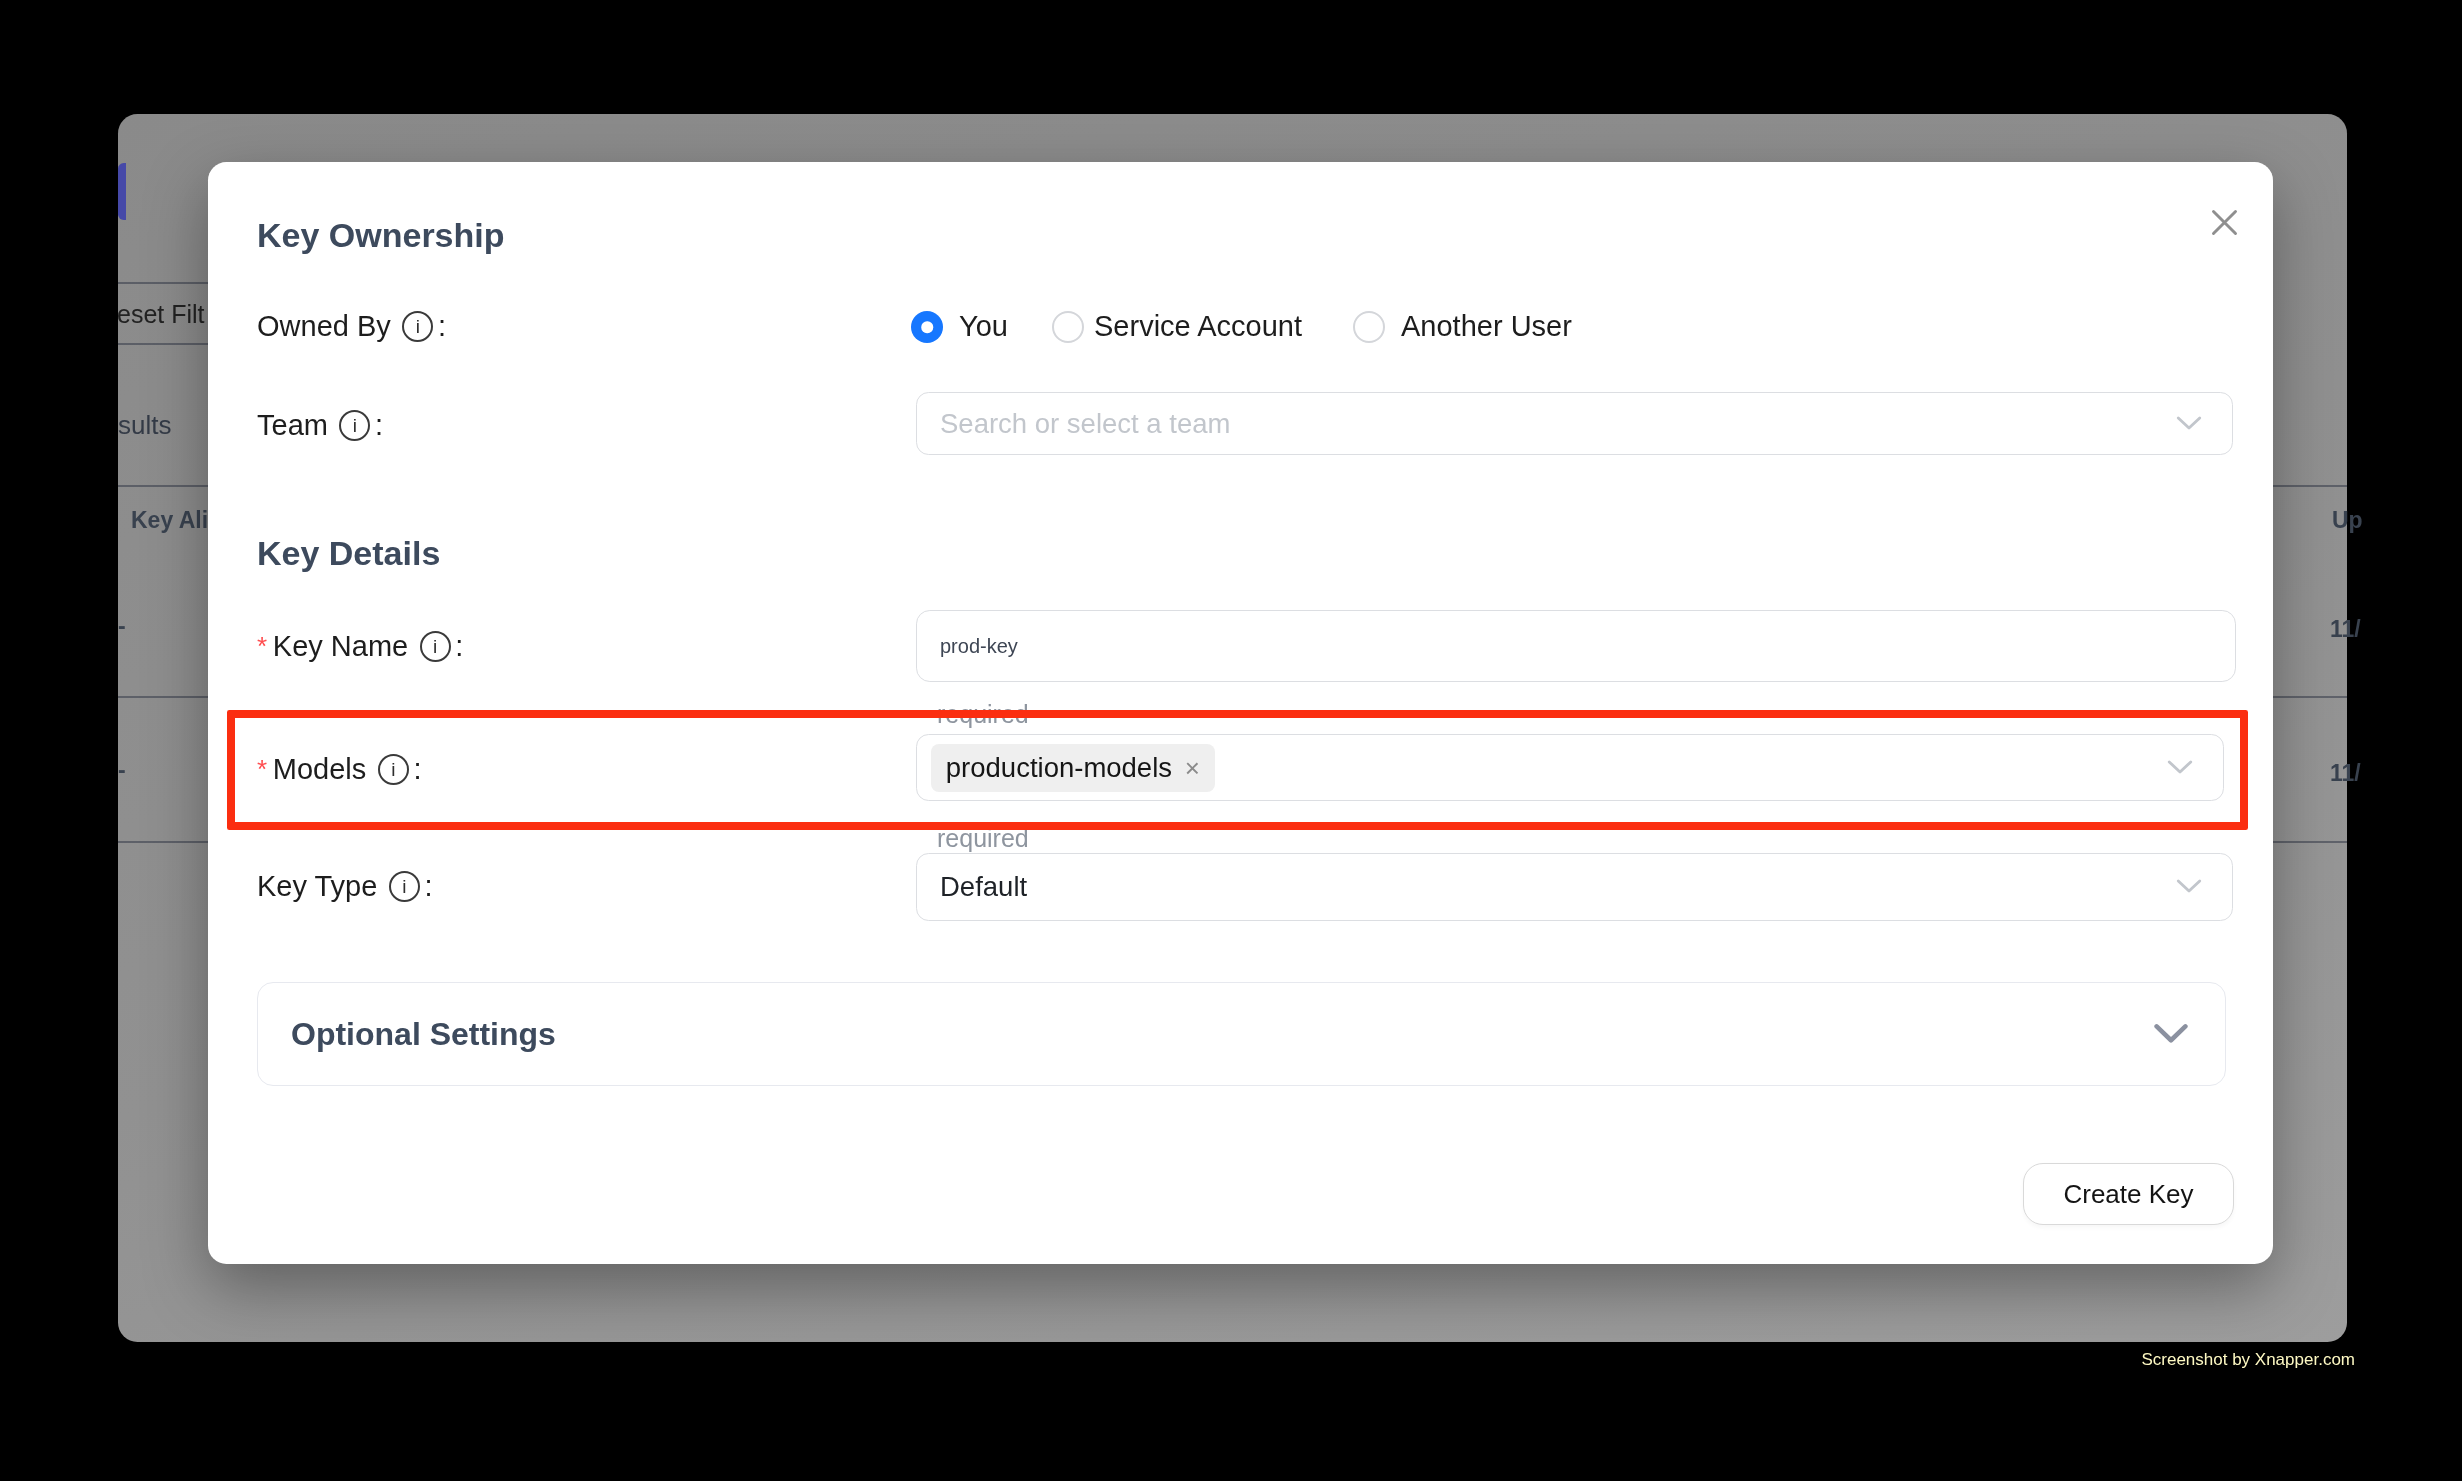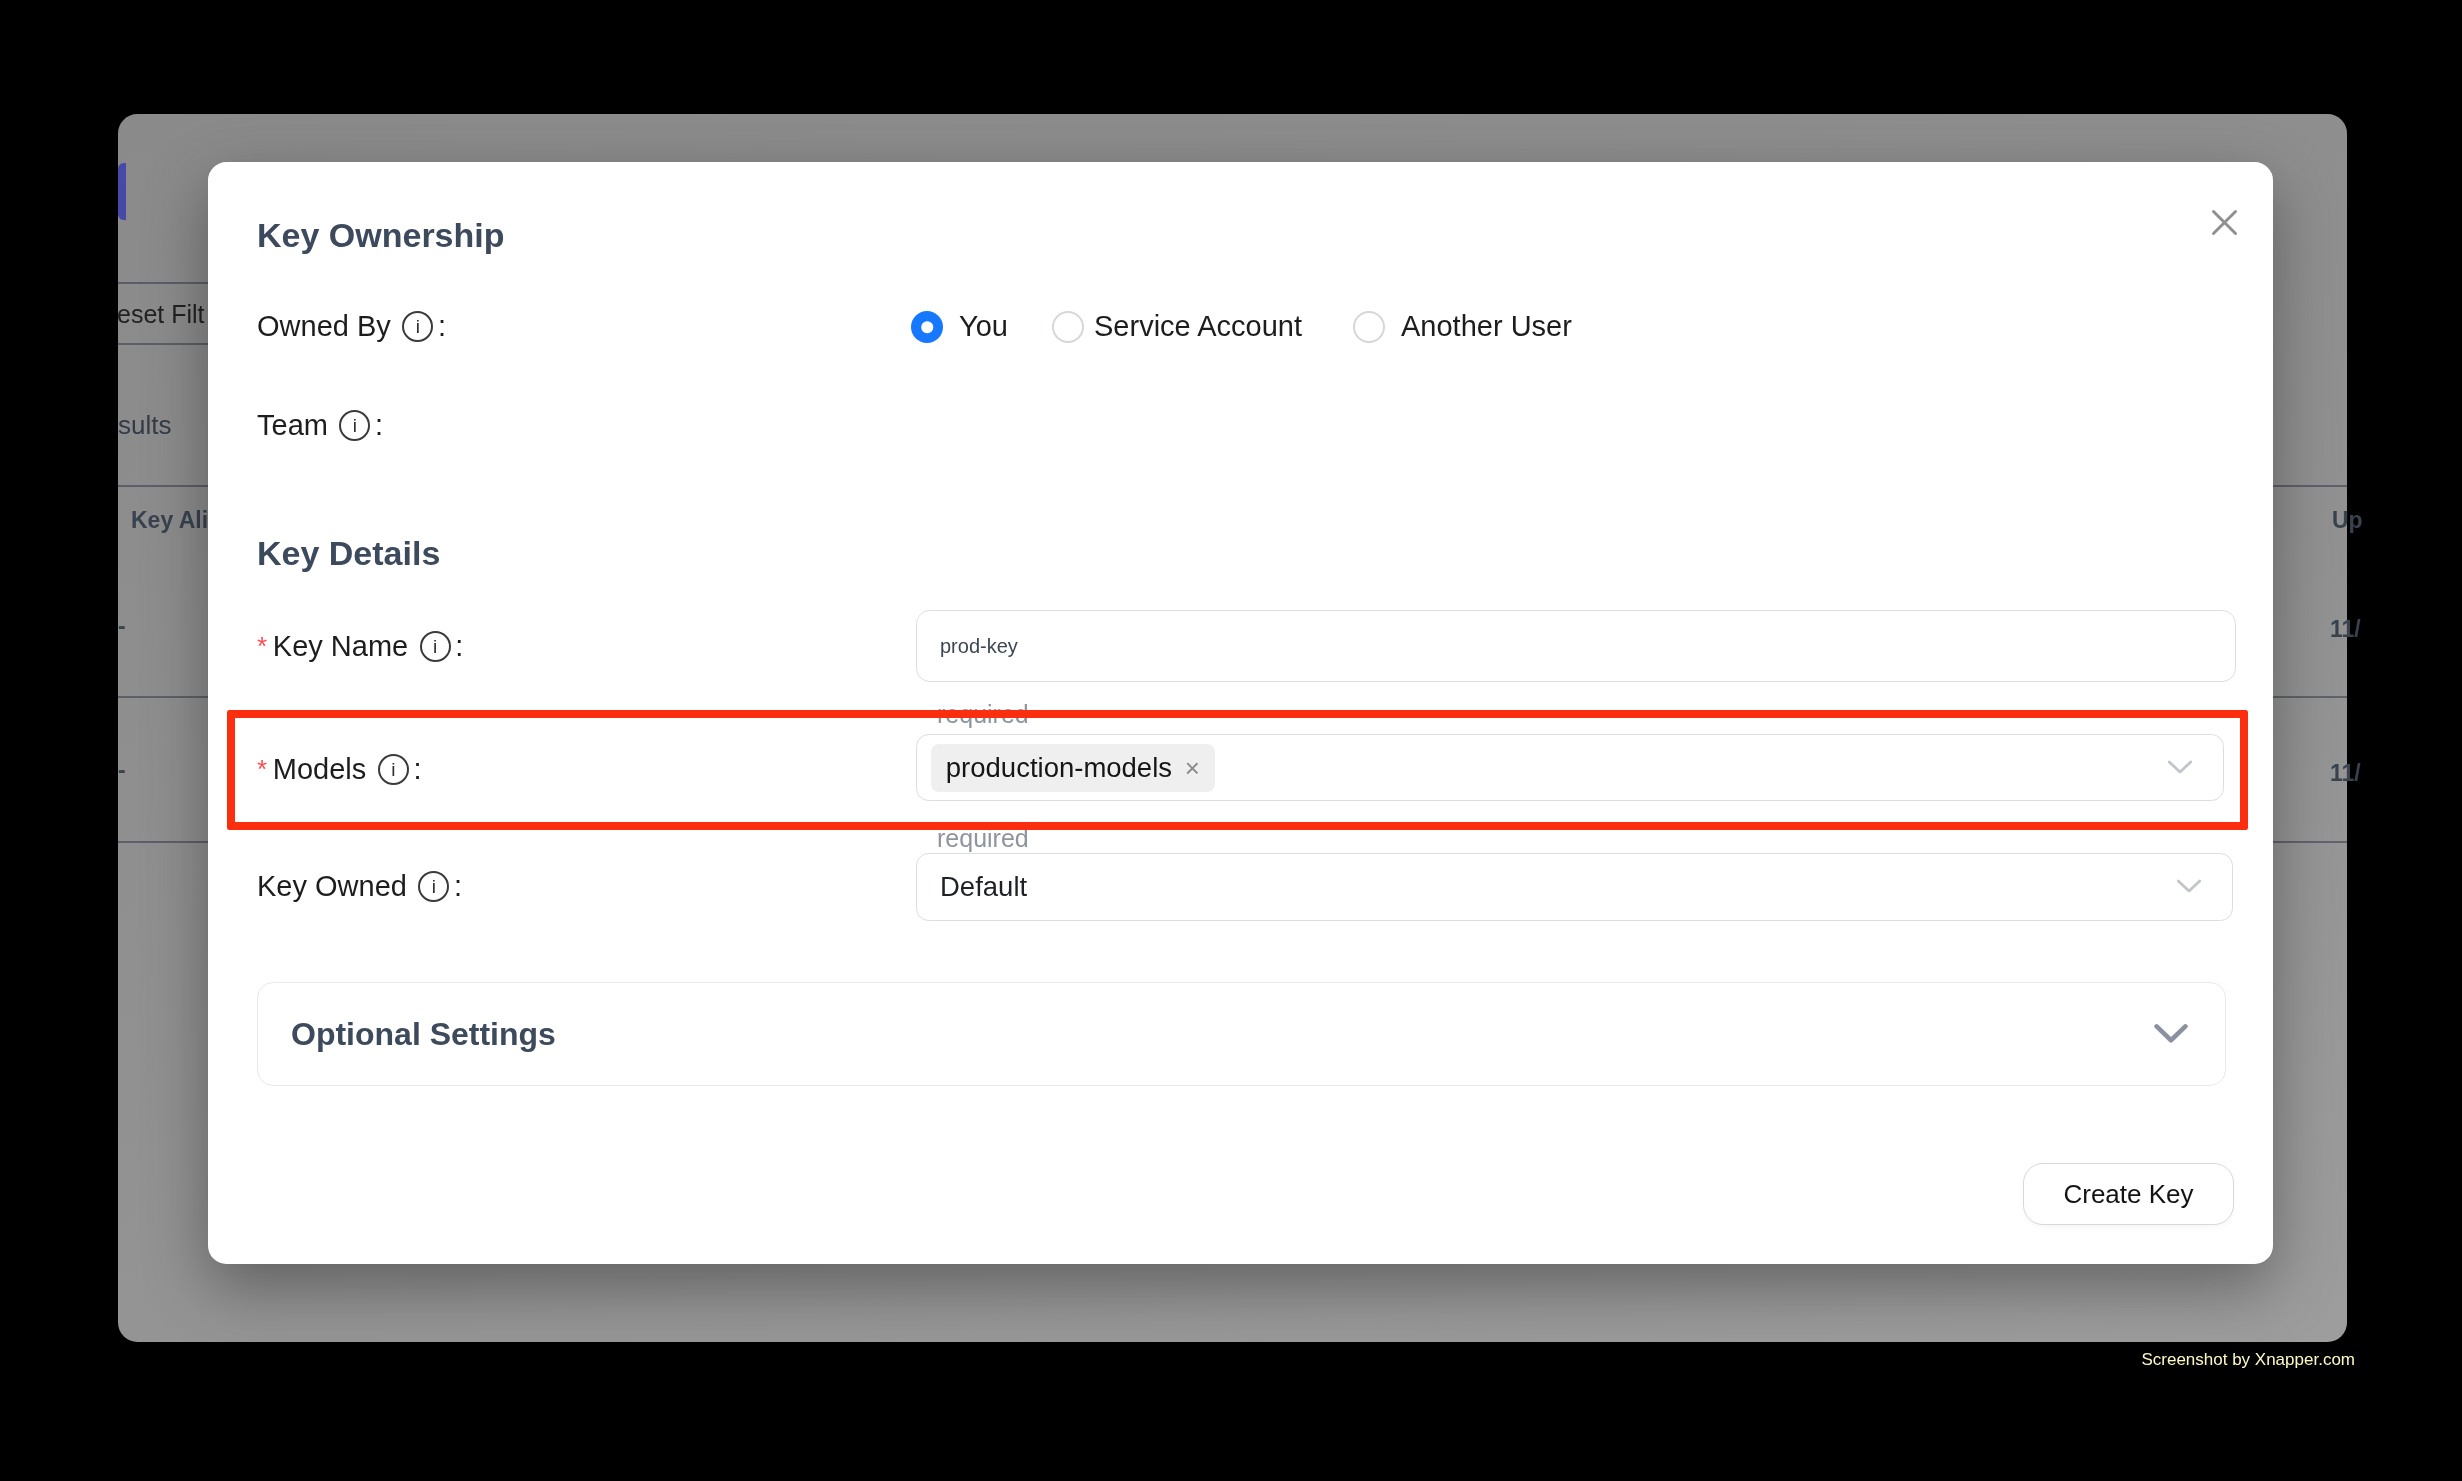--- a/index.html
+++ b/index.html
@@ -98,20 +98,28 @@
   <div class="radio off m abs" style="left:1052px;top:311px;"></div>
   <div class="radio-label m" style="left:1094px;top:310px;">Service Account</div>
   <div class="radio off m abs" style="left:1353px;top:311px;"></div>
   <div class="radio-label m" style="left:1401px;top:310px;">Another User</div>
 
   <div class="abs m label-row" style="left:257px;top:409px;">
     <span>Team</span>
     <span class="info-i">i</span>
     <span class="colon">:</span>
   </div>
+  <div class="selectbox m" style="left:916px;top:392px;width:1317px;height:63px;z-index:6;">
+    <span class="placeholder">Search or select a team</span>
+    <span class="chev">
+      <svg width="26" height="15" viewBox="0 0 46 26">
+          <path d="M4 4 L23 22 L42 4" fill="none" stroke="#c2c6cc" stroke-width="5" stroke-linecap="round" stroke-linejoin="round"></path>
+        </svg>
+    </span>
+  </div>
 
   <div class="abs m heading" style="left:257px;top:535px;">Key Details</div>
 
   <div class="abs m label-row" style="left:257px;top:630px;">
     <span class="req-star">*</span>
     <span>Key Name</span>
     <span class="info-i">i</span>
     <span class="colon">:</span>
   </div>
   <div class="selectbox m" style="left:916px;top:610px;width:1320px;height:72px;border-radius:13.8px;z-index:6;">
@@ -132,21 +140,21 @@
     </span>
     <span class="chev">
       <svg width="26" height="15" viewBox="0 0 46 26">
           <path d="M4 4 L23 22 L42 4" fill="none" stroke="#c2c6cc" stroke-width="5" stroke-linecap="round" stroke-linejoin="round"></path>
         </svg>
     </span>
   </div>
   <div class="required-msg" style="left:937px;top:823px;">required</div>
 
   <div class="abs m label-row" style="left:257px;top:870px;">
-    <span>Key Owned</span>
+    <span>Key Type</span>
     <span class="info-i">i</span>
     <span class="colon">:</span>
   </div>
   <div class="selectbox m" style="left:916px;top:853px;width:1317px;height:68px;z-index:6;">
     <span class="value-dark">Default</span>
     <span class="chev">
       <svg width="26" height="15" viewBox="0 0 46 26">
           <path d="M4 4 L23 22 L42 4" fill="none" stroke="#c2c6cc" stroke-width="5" stroke-linecap="round" stroke-linejoin="round"></path>
         </svg>
     </span>

